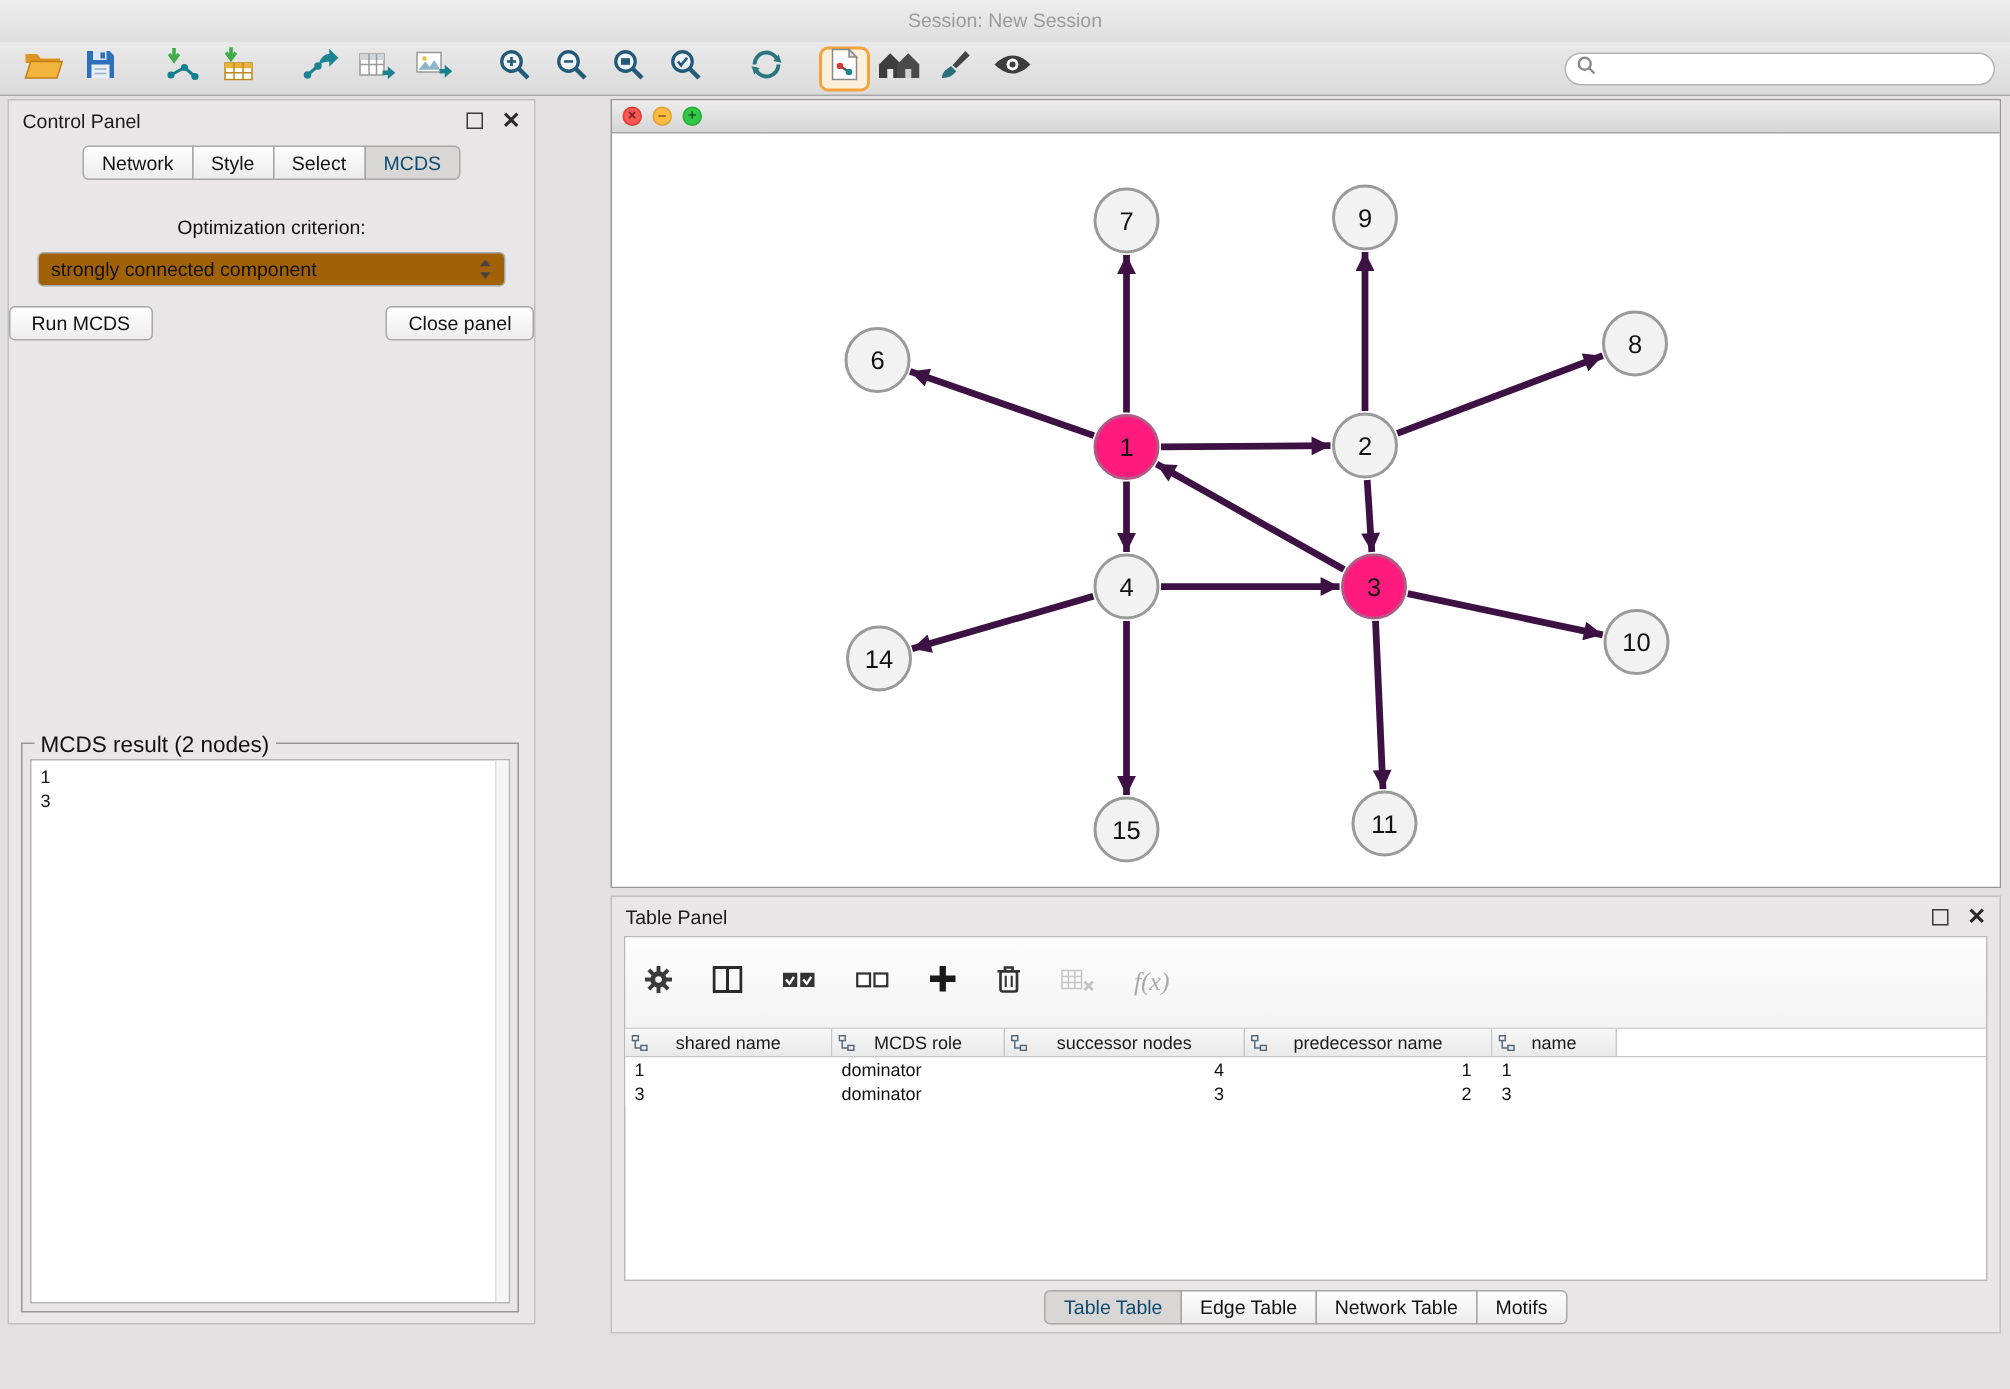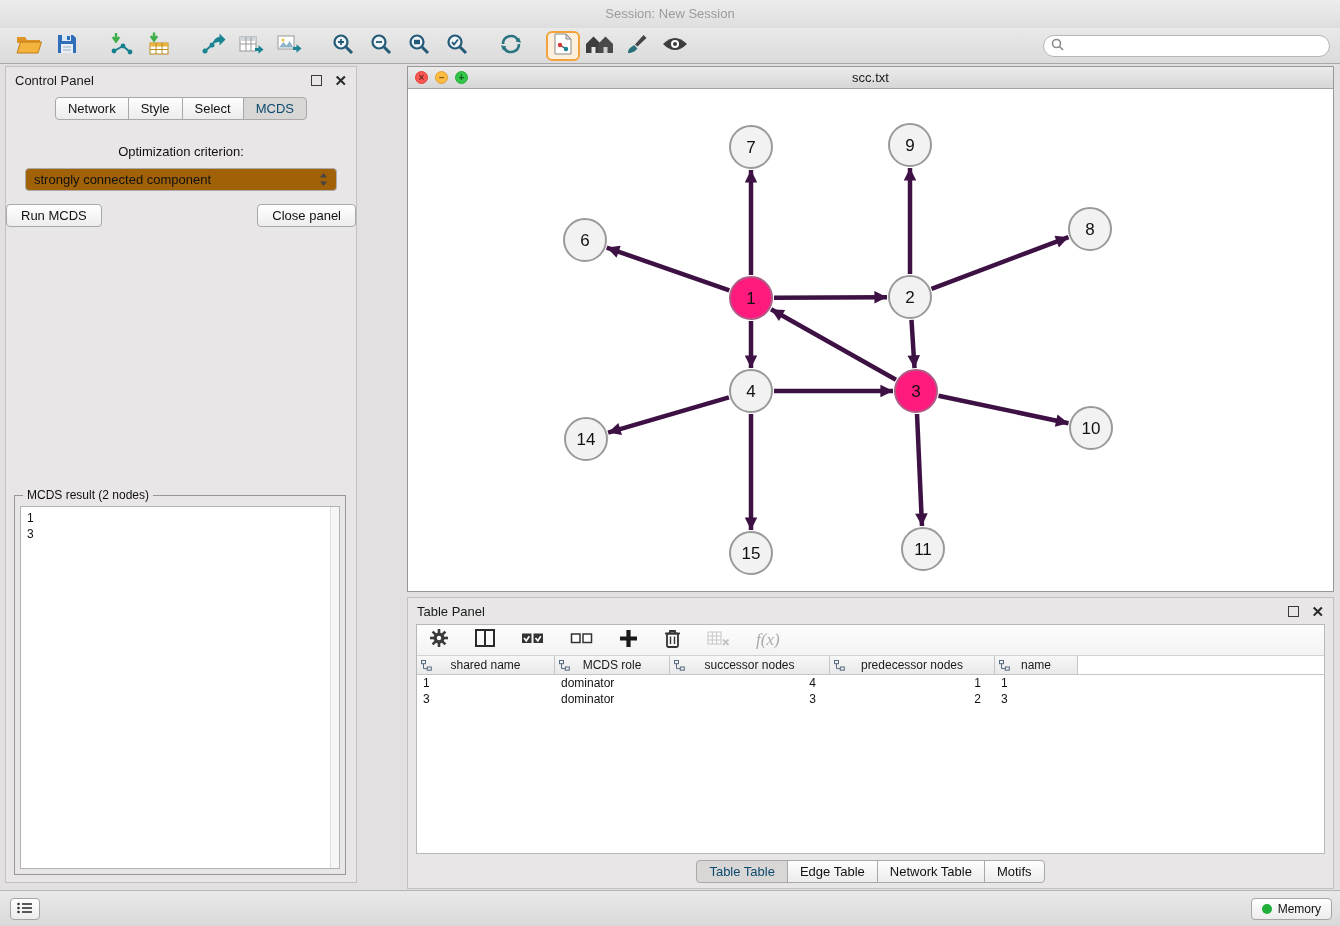--- a/index.html
+++ b/index.html
@@ -36,21 +36,21 @@
   .cp-tab:last-child, .tp-tab:last-child { border-radius:0 4px 4px 0; }
   .cp-tab.active, .tp-tab.active { background:#d9d6d6; color:#0c4a6e; }
   .opt-label { margin-top:24px; text-align:center; font-size:13px; color:#111; }
   .dropdown { margin:9px auto 0; width:312px; height:23px; background:#a16207; border:1px solid #aaa;
     border-radius:4px; display:flex; align-items:center; padding:0 8px; font-size:13px; color:#111; }
   .dropdown .dd-arrows { margin-left:auto; display:flex; }
   .btn-row { margin-top:13px; display:flex; justify-content:space-between; gap:15px; }
   .btn { border:1px solid #a8a8a8; background:linear-gradient(#ffffff,#ededed); border-radius:4px;
     padding:3px 14px; font-size:13px; color:#111; cursor:default; }
   .result-group { position:absolute; left:8px; right:10px; top:428px; bottom:7px; border:1px solid #979797; }
-  .result-legend { position:absolute; top:-8px; left:8px; background:#e8e6e6; padding:0 4px; font-size:12px; color:#111; }
+  .result-legend { position:absolute; top:-8px; left:8px; background:#e8e6e6; padding:0 4px; font-size:15px; color:#111; }
   .result-box { position:absolute; left:5px; right:5px; top:10px; bottom:5px; background:#fff; border:1px solid #b3b3b3; }
   .result-lines { position:absolute; left:0; top:0; right:10px; bottom:0; padding:3px 6px; font-size:12px; line-height:16px; color:#111; }
   .result-scrollbar { position:absolute; right:0; top:0; bottom:0; width:9px; background:#f6f6f6; border-left:1px solid #ddd; }
 
   
   .network-window { position:absolute; left:407px; top:66px; width:927px; height:526px;
     background:#fff; border:1px solid #979797; }
   .nw-titlebar { position:relative; height:22px; background:linear-gradient(#ececec,#d6d6d6);
     border-bottom:1px solid #a5a5a5; display:flex; align-items:center; padding:0 7px; }
   .traffic { display:flex; gap:7px; z-index:2; }
@@ -59,21 +59,21 @@
   .light.red { background:#fc5753; border:1px solid #df3e38; }
   .light.yellow { background:#fdbc40; border:1px solid #de9f34; }
   .light.green { background:#33c748; border:1px solid #27aa35; }
   .nw-title { position:absolute; left:0; right:0; text-align:center; font-size:13px; color:#1a1a1a; }
   .nw-canvas { width:925px; height:502px; overflow:hidden; background:#fff; }
 
   
   .table-panel { position:absolute; left:407px; top:597px; width:927px; height:292px;
     background:#e8e6e6; border:1px solid #c2c0c0; }
   .tp-body { position:absolute; left:8px; right:8px; top:26px; bottom:34px; background:#fff; border:1px solid #b8b8b8; }
-  .tp-toolbar { height:31px; border-bottom:1px solid #d2d2d2; background:linear-gradient(#fdfdfd,#f3f3f3);
+  .tp-toolbar { height:61px; border-bottom:1px solid #d2d2d2; background:linear-gradient(#fdfdfd,#f3f3f3);
     display:flex; align-items:center; padding:0 12px; gap:26px;text-align:center; }
   .tp-tool { display:flex; align-items:center; justify-content:center; cursor:default; }
   .fx { font-family:"Liberation Serif",serif; font-style:italic; font-size:17px; color:#aaa; }
   .tp-grid-header { display:flex; height:19px; background:#fff; border-bottom:1px solid #c6c6c6; }
   .th { position:relative; display:flex; align-items:center; justify-content:center; font-size:12px; color:#1a1a1a;
     background:linear-gradient(#f7f7f7,#e9e9e9); border-right:1px solid #c6c6c6; cursor:default; }
   .th .th-icon { position:absolute; left:4px; top:4px; }
   .tr { display:flex; height:16px; background:#fff; }
   .td { font-size:12px; color:#111; line-height:16px; white-space:nowrap; overflow:hidden; cursor:default; }
   .td.left { padding-left:6px; text-align:left; }
@@ -277,21 +277,20 @@
             <div>1</div>
             <div>3</div>
           </div>
         <div class="result-scrollbar"></div>
       </div>
     </div>
   </div>
 
   <div class="network-window">
     <div class="nw-titlebar">
-      <span class="nw-title">scc.txt</span>
       <div class="traffic">
         <div class="light red">×</div>
         <div class="light yellow">–</div>
         <div class="light green">+</div>
       </div>
     </div>
     <div class="nw-canvas">
       <svg id="network-svg" width="925" height="502" font-family="Liberation Sans, sans-serif">
         <defs>
           <marker id="arrowhead" viewBox="0 0 10 10" refX="10" refY="5" markerWidth="3.4" markerHeight="2.8" orient="auto">
@@ -460,21 +459,21 @@
                 <path d="M2.5 3.7 v4.9 h3.8" fill="none" stroke="#566a80"></path>
               </svg></span>
             <span class="th-label">successor nodes</span>
           </div>
           <div class="th" style="width: 165px;">
             <span class="th-icon"><svg width="11" height="11" viewBox="0 0 11 11">
                 <rect x="0.5" y="0.5" width="4" height="3.2" fill="none" stroke="#566a80"></rect>
                 <rect x="6.3" y="7" width="4" height="3.2" fill="none" stroke="#566a80"></rect>
                 <path d="M2.5 3.7 v4.9 h3.8" fill="none" stroke="#566a80"></path>
               </svg></span>
-            <span class="th-label">predecessor nodes</span>
+            <span class="th-label">predecessor name</span>
           </div>
           <div class="th" style="width: 83px;">
             <span class="th-icon"><svg width="11" height="11" viewBox="0 0 11 11">
                 <rect x="0.5" y="0.5" width="4" height="3.2" fill="none" stroke="#566a80"></rect>
                 <rect x="6.3" y="7" width="4" height="3.2" fill="none" stroke="#566a80"></rect>
                 <path d="M2.5 3.7 v4.9 h3.8" fill="none" stroke="#566a80"></path>
               </svg></span>
             <span class="th-label">name</span>
           </div>
         </div>
@@ -496,30 +495,14 @@
         </div>
     </div>
     <div class="tp-tabs" id="tp-tabs">
         <div class="tp-tab active">Table Table</div>
         <div class="tp-tab">Edge Table</div>
         <div class="tp-tab">Network Table</div>
         <div class="tp-tab">Motifs</div>
       </div>
   </div>
 
-  <div class="statusbar">
-    <div class="sb-left-btn">
-      <span><svg width="16" height="12" viewBox="0 0 16 12">
-            <circle cx="1.5" cy="2" r="1.3" fill="#333"></circle>
-            <line x1="5" y1="2" x2="15" y2="2" stroke="#333" stroke-width="1.6"></line>
-            <circle cx="1.5" cy="6" r="1.3" fill="#333"></circle>
-            <line x1="5" y1="6" x2="15" y2="6" stroke="#333" stroke-width="1.6"></line>
-            <circle cx="1.5" cy="10" r="1.3" fill="#333"></circle>
-            <line x1="5" y1="10" x2="15" y2="10" stroke="#333" stroke-width="1.6"></line>
-          </svg></span>
-    </div>
-    <div class="memory-btn">
-      <span class="memory-dot"></span>
-      <span>Memory</span>
-    </div>
-  </div>
 
 </div>
 
 </body></html>

